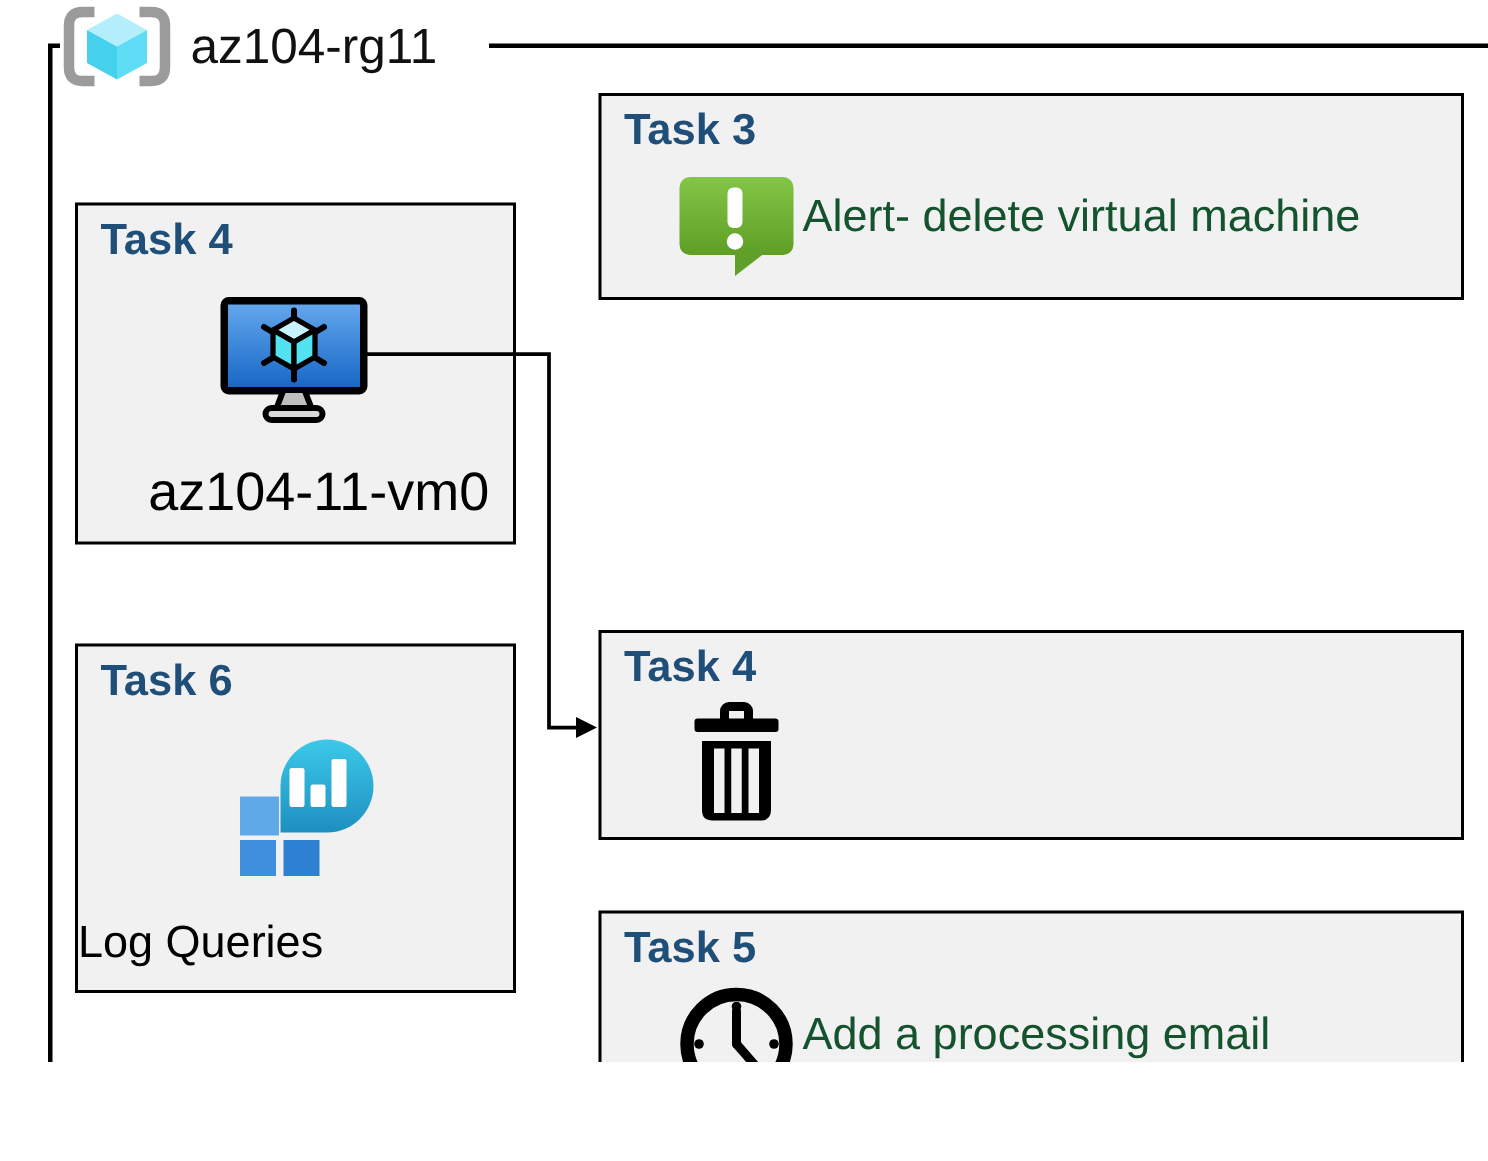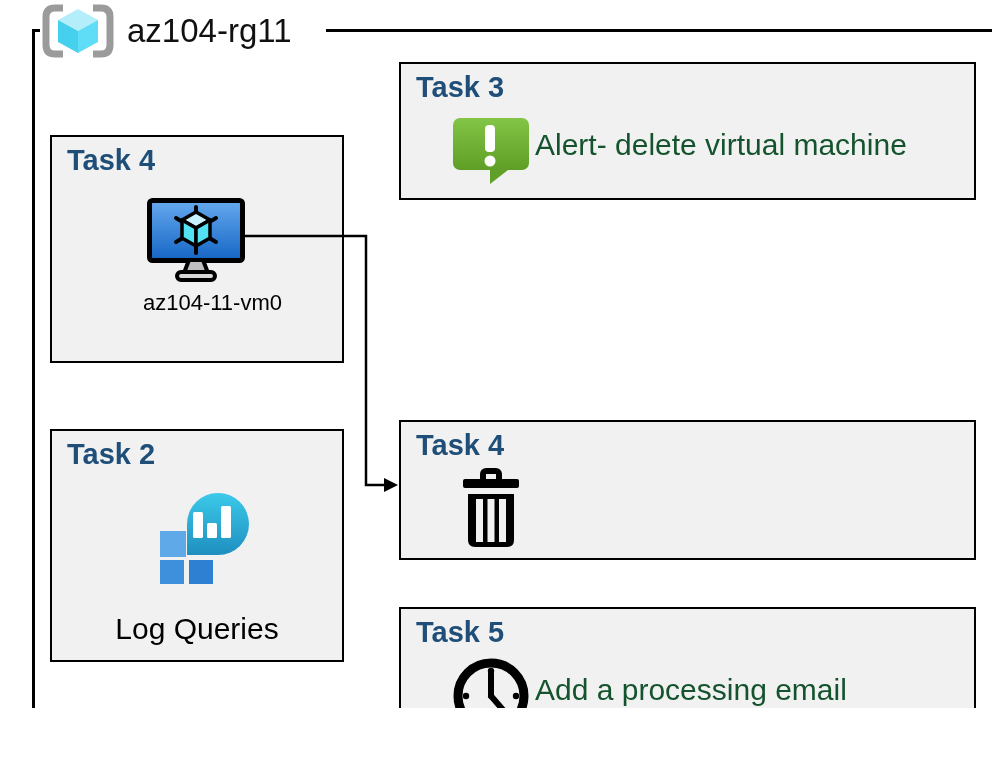--- a/index.html
+++ b/index.html
@@ -18,23 +18,23 @@
   .task-box{
     position:absolute;background:#f1f1f1;border:2.5px solid #000;box-sizing:border-box;
   }
   .task-title{
     position:absolute;left:15px;top:7px;font-size:29px;font-weight:bold;color:#1f4e79;
   }
   
   #task1{left:26px;top:135px;width:294px;height:228px;}
   #task6{left:26px;top:429px;width:294px;height:233px;}
   #task1 .icon-wrap{position:absolute;left:94px;top:60px;width:100px;height:86px;}
-  #task1 .task-label{position:absolute;left:0;right:0;top:153px;text-align:center;font-size:22px;color:#000;padding-left:31px;}
+  #task1 .task-label{position:absolute;left:0;right:0;top:170px;text-align:center;font-size:36px;color:#000;padding-left:31px;}
   #task6 .icon-wrap{position:absolute;left:108px;top:61px;width:92px;height:92px;}
-  #task6 .task-label{position:absolute;left:0;right:0;top:181px;text-align:center;font-size:30px;color:#000;}
+  #task6 .task-label{position:absolute;left:0;right:0;top:181px;text-align:left;font-size:30px;color:#000;}
   
   .rbox{left:375px;width:577px;}
   #task2{top:62px;height:138px;}
   #task3{top:240px;height:138px;}
   #task4{top:420px;height:140px;}
   #task5{top:607px;height:143px;}
   .rbox .icon-wrap{
     position:absolute;left:34px;top:42px;width:112px;height:90px;
     display:flex;align-items:center;justify-content:center;
   }
@@ -83,21 +83,21 @@
         <polygon points="36,23 50,31 50,49 36,41" fill="#52e2f2" stroke="#000" stroke-width="3.5" stroke-linejoin="round"></polygon>
         <polygon points="64,23 50,31 50,49 64,41" fill="#52e2f2" stroke="#000" stroke-width="3.5" stroke-linejoin="round"></polygon>
         <polygon points="43,63 57,63 62,76 38,76" fill="#bfbfbf" stroke="#000" stroke-width="4" stroke-linejoin="round"></polygon>
         <rect x="31" y="75" width="38" height="8" rx="4" fill="#d8d8d8" stroke="#000" stroke-width="4"></rect>
       </svg>
     </div>
     <div class="task-label">az104-11-vm0</div>
   </div>
 
   <div class="task-box" id="task6">
-    <div class="task-title">Task 2</div>
+    <div class="task-title">Task 6</div>
     <div class="icon-wrap">
       <svg width="92" height="92" viewBox="0 0 92 92">
         <defs>
           <linearGradient id="logbal" x1="0" y1="0" x2="0" y2="1">
             <stop offset="0" stop-color="#3cc9e9"></stop>
               <stop offset="1" stop-color="#1e8fc0"></stop>
           </linearGradient>
         </defs>
         <rect x="0" y="39" width="26" height="26" fill="#60a9e9"></rect>
         <rect x="0" y="68" width="24" height="24" fill="#3e90dc"></rect>

